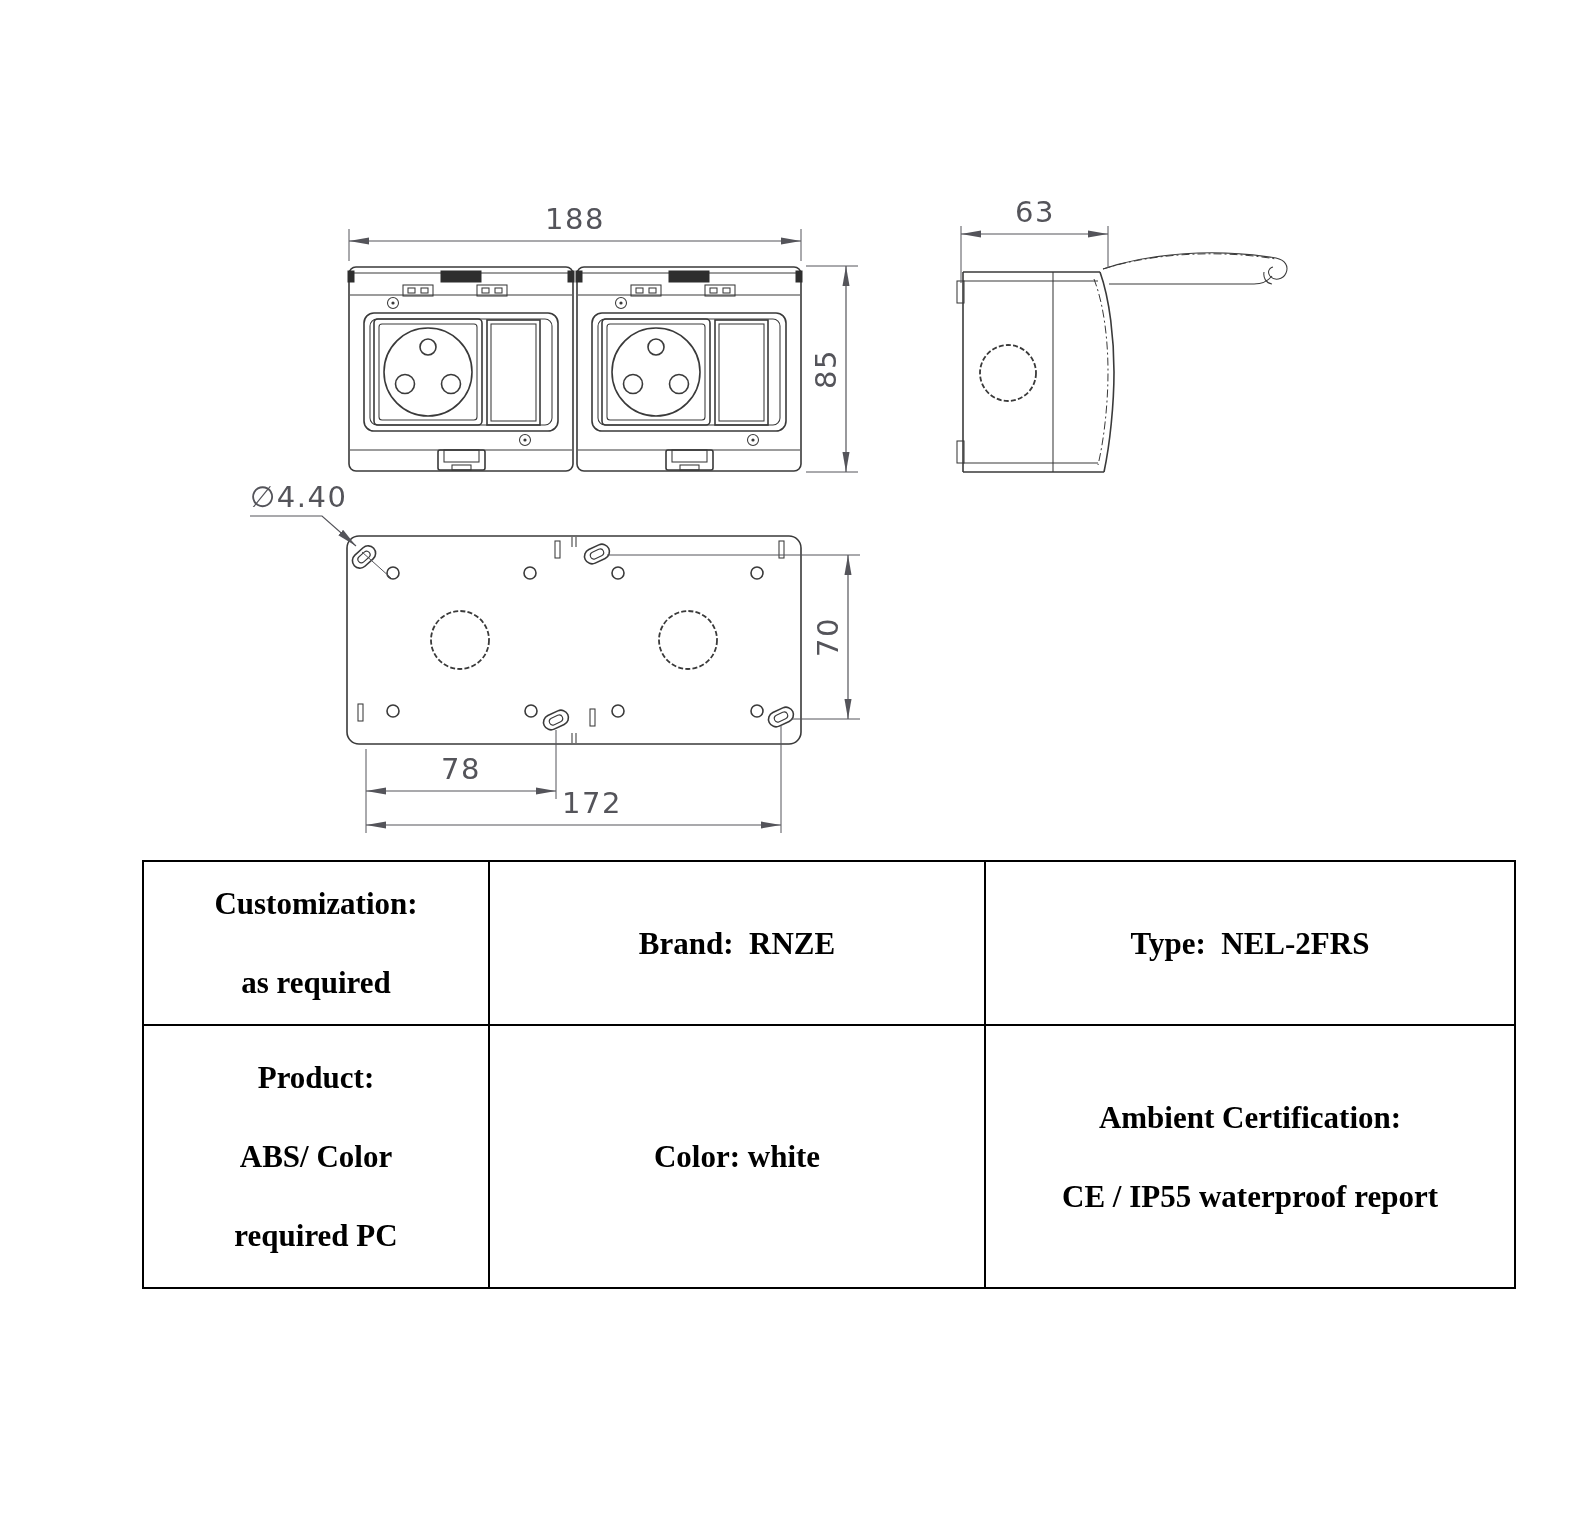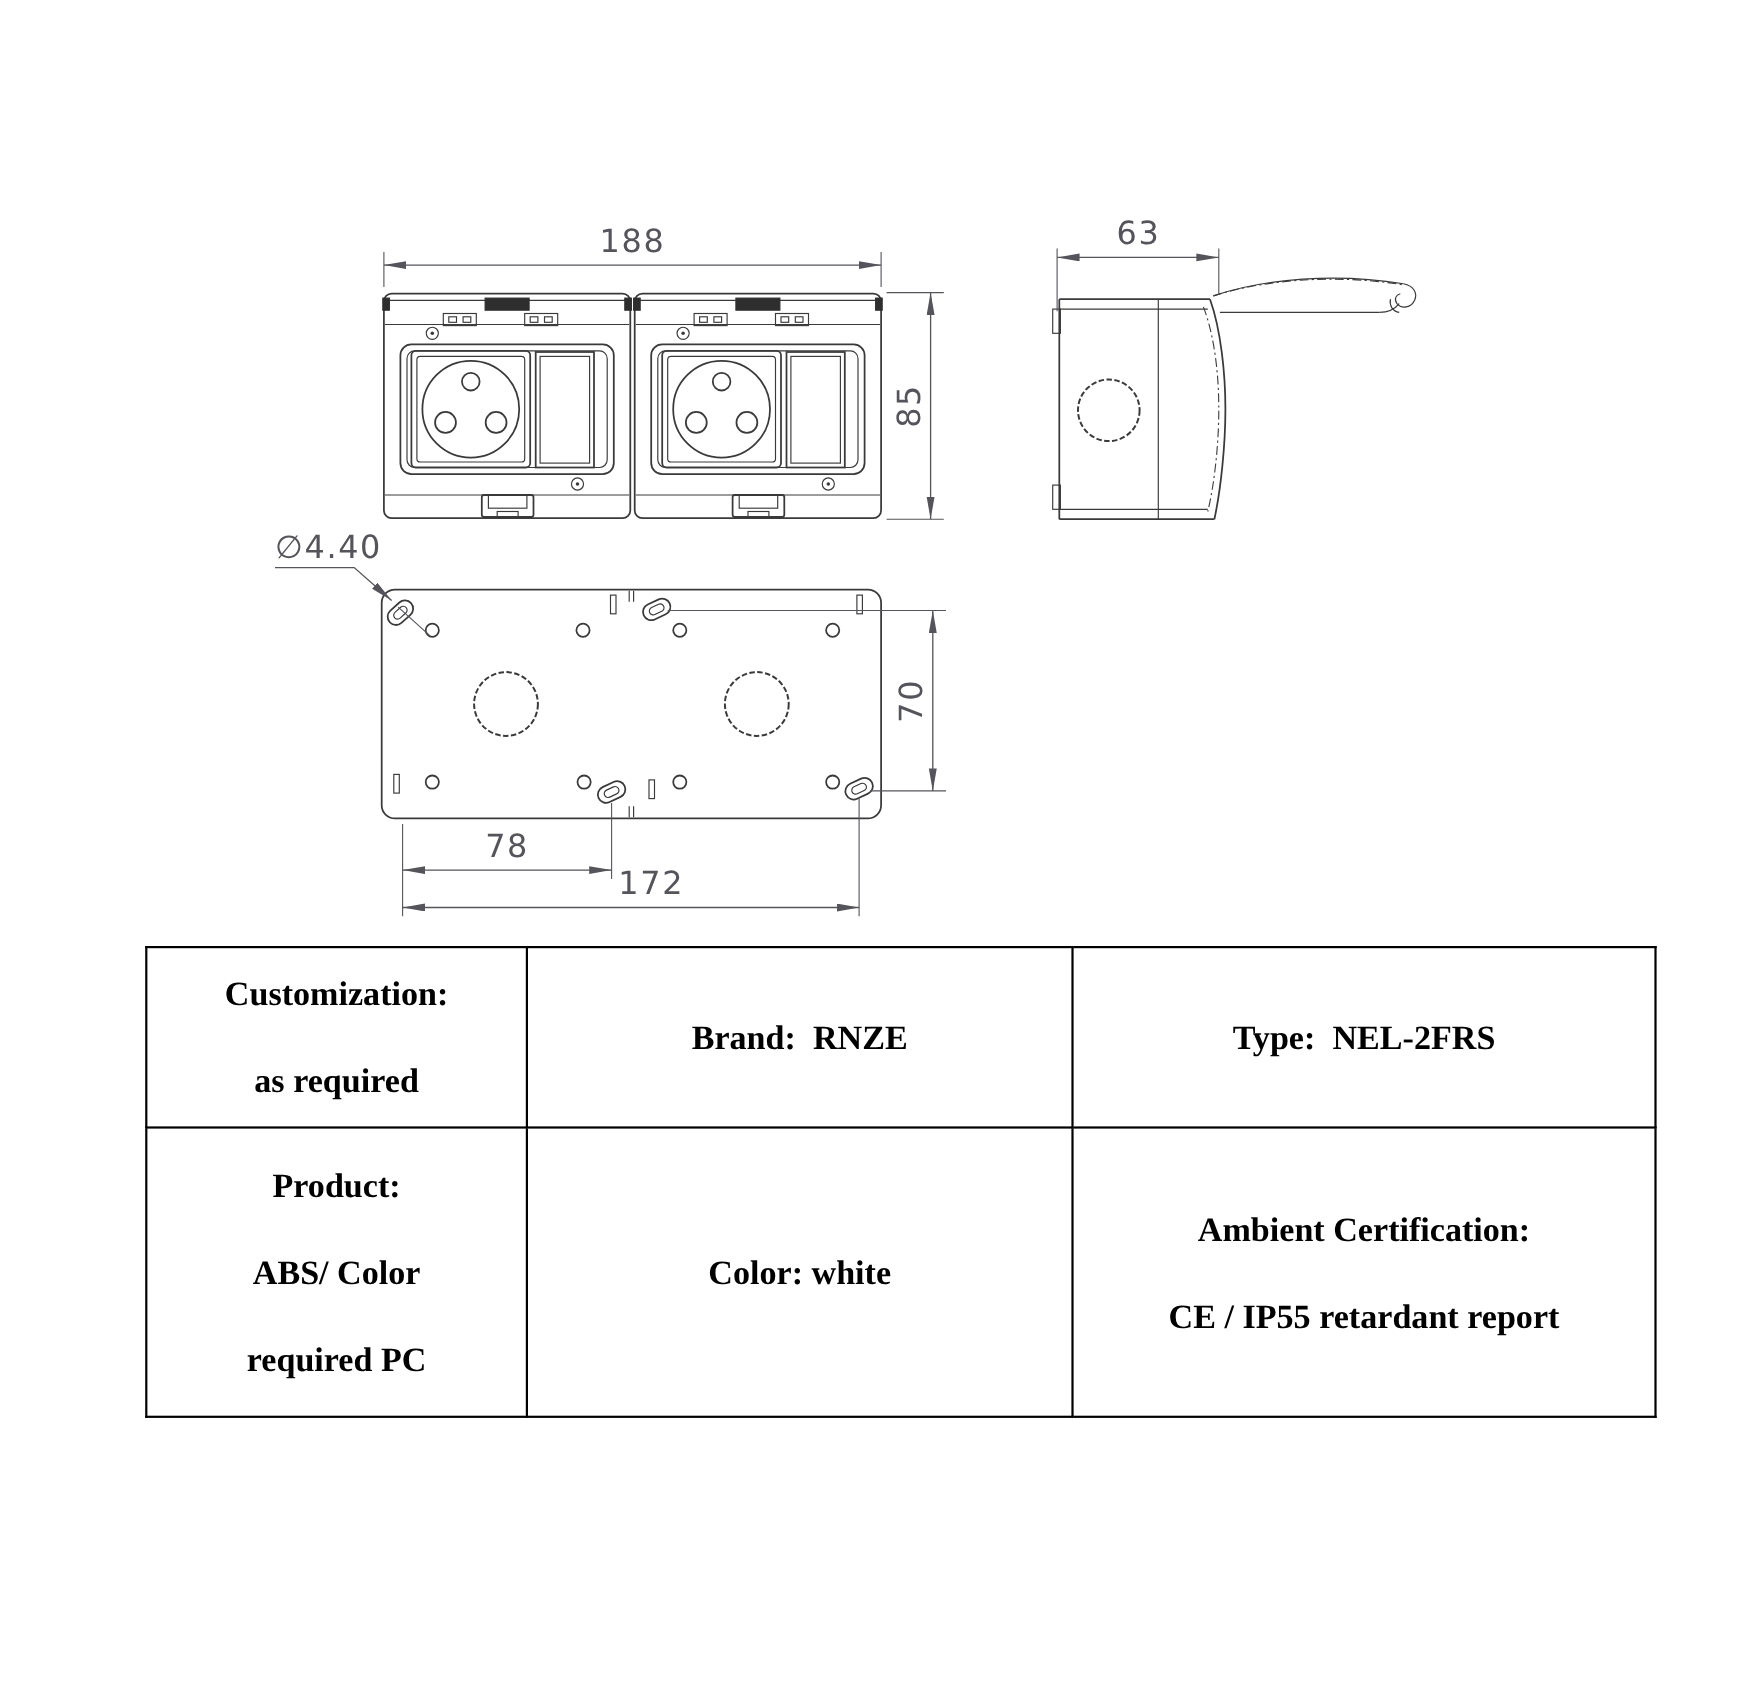--- a/index.html
+++ b/index.html
@@ -11,21 +11,21 @@
   .ln10{stroke:#3a3a3a;stroke-width:1.05;fill:none;}
   .fillDark{fill:#2e2e2e;stroke:#2e2e2e;stroke-width:1;}
   .dot{fill:#3a3a3a;stroke:none;}
   .sketch{stroke:#3a3a3a;stroke-width:1.8;fill:none;stroke-dasharray:5 2.2;}
   .dash{stroke:#3a3a3a;stroke-width:1;fill:none;stroke-dasharray:8 3 2 3;}
   .dimln{stroke:#54545a;stroke-width:1.2;fill:none;}
   .extln{stroke:#54545a;stroke-width:1;fill:none;}
   text.dim{font-family:"DejaVu Sans",sans-serif;font-size:29px;fill:#54545a;
            letter-spacing:1.5px;stroke:none;}
   
-  #spec{position:absolute;left:132px;top:860px;width:1372px;border-collapse:collapse;
+  #spec{position:absolute;left:142px;top:860px;width:1372px;border-collapse:collapse;
         table-layout:fixed;}
   #spec td{border:2.5px solid #000;text-align:center;vertical-align:middle;
            padding:0;color:#000;}
   #spec .ln{line-height:79px;font-weight:bold;font-size:31px;
             font-family:"Liberation Serif","DejaVu Serif","DejaVu Sans",serif;
             white-space:nowrap;}
   .rowA td{height:162px;} .rowB td{height:166px;} .rowC td{height:261px;}
 </style>
 </head>
 <body>
@@ -204,17 +204,17 @@
     <td>
       <div class="ln">Product:</div>
       <div class="ln">ABS/ Color</div>
       <div class="ln">required PC</div>
     </td>
     <td>
       <div class="ln">Color: white</div>
     </td>
     <td>
       <div class="ln">Ambient Certification:</div>
-      <div class="ln">CE / IP55 retardant report</div>
+      <div class="ln">CE / IP55 waterproof report</div>
     </td>
   </tr>
 </tbody>
   </table>
 
 </body></html>

